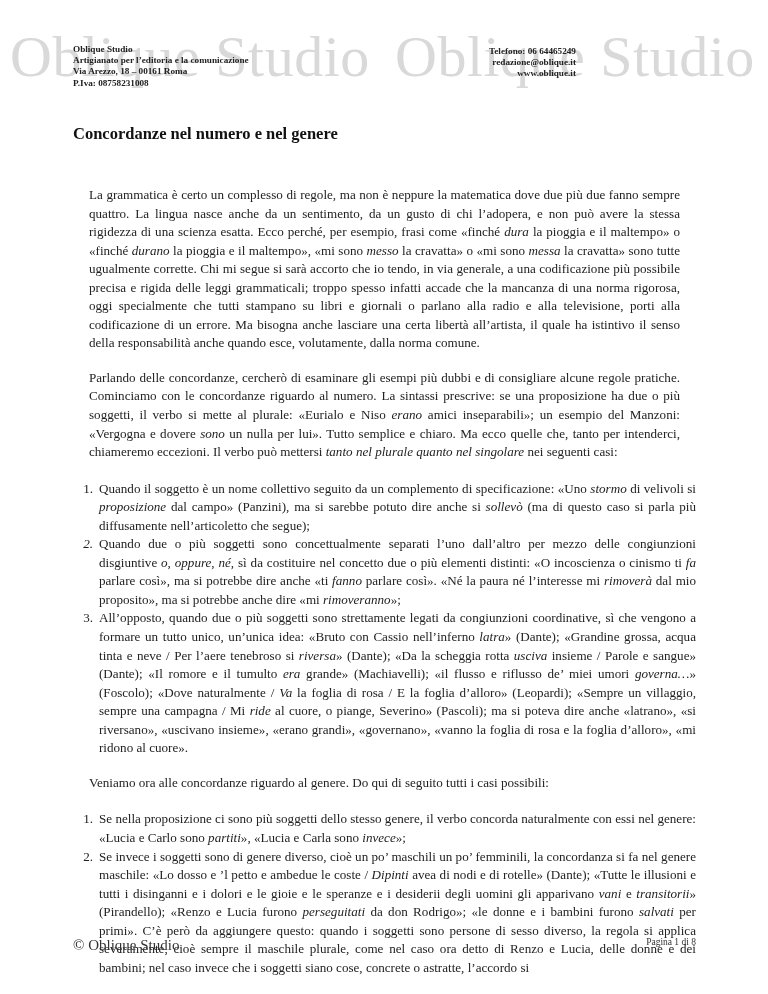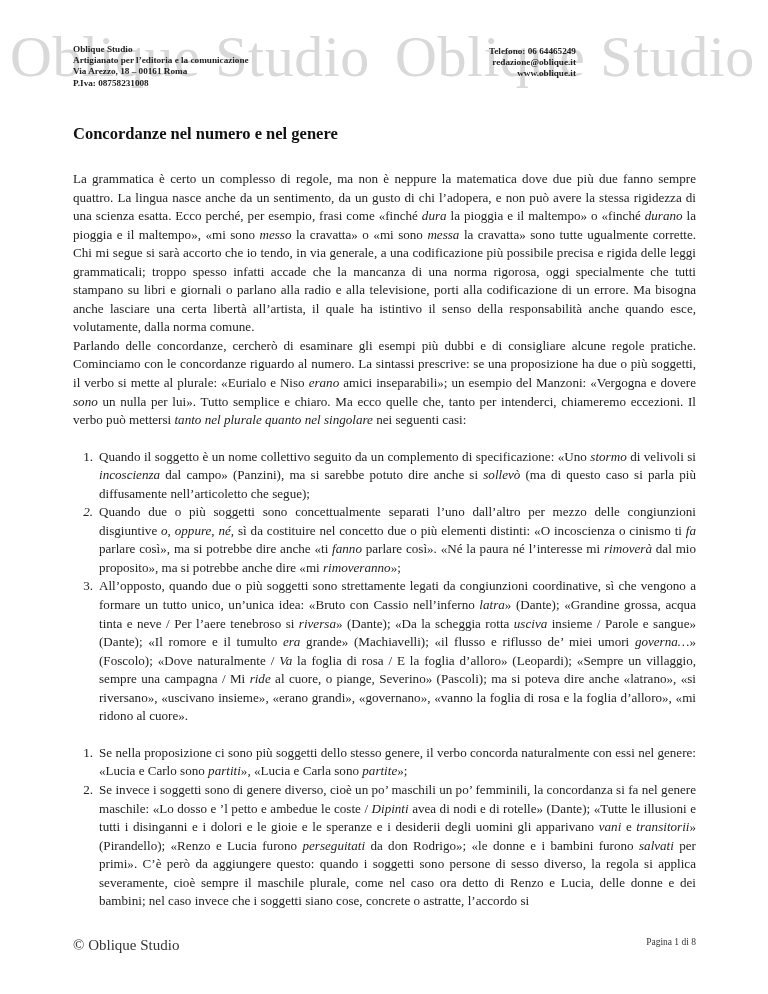--- a/index.html
+++ b/index.html
@@ -14,21 +14,21 @@
   }
   .wm1 { position: absolute; left: 10px; }
   .wm2 { position: absolute; left: 395px; }
   .hdr-left { position: absolute; left: 73px; top: 44px; font-family: "Liberation Serif", serif; font-size: 9.2px; line-height: 11.2px; font-weight: bold; color: #222; }
   .hdr-right { position: absolute; left: 489px; top: 46px; font-family: "Liberation Serif", serif; font-size: 9.2px; line-height: 11.2px; font-weight: bold; color: #222; text-align: right; }
   .hdr-left div, .hdr-right div { white-space: nowrap; }
 
   
   .title { position: absolute; left: 73px; top: 124px; font-family: "Liberation Serif", serif; font-weight: bold; font-size: 16.5px; color: #111; }
   .content { position: absolute; left: 73px; top: 170px; width: 623px; font-family: "Liberation Serif", serif; font-size: 13.1px; line-height: 18.55px; color: #222; }
-  .content p { margin: 0; text-align: justify; }
+  .content p { margin: 16px; text-align: justify; }
   ol { margin: 18px 0 0 0; padding: 0; list-style: none; }
   ol li { position: relative; padding-left: 26px; text-align: justify; }
   ol li .num { position: absolute; left: 0; top: 0; width: 20px; text-align: right; }
   ol li .num.it { font-style: italic; }
   .sec2 { margin-top: 18px; }
   em { font-style: italic; }
 
   
   .footer-left { position: absolute; left: 73px; top: 937px; font-family: "Liberation Serif", serif; font-size: 15px; color: #333; }
   .footer-right { position: absolute; right: 72px; top: 937px; font-family: "Liberation Serif", serif; font-size: 9.5px; color: #333; margin-left: 32px; }
@@ -53,24 +53,25 @@
     <div>www.oblique.it</div>
   </div>
 </div>
 
 <div class="title">Concordanze nel numero e nel genere</div>
 
 <div class="content">
   <p><span>La grammatica è certo un complesso di regole, ma non è neppure la matematica dove due più due fanno sempre quattro. La lingua nasce anche da un sentimento, da un gusto di chi l’adopera, e non può avere la stessa rigidezza di una scienza esatta. Ecco perché, per esempio, frasi come «finché </span><em>dura</em><span> la pioggia e il maltempo» o «finché </span><em>durano</em><span> la pioggia e il maltempo», «mi sono </span><em>messo</em><span> la cravatta» o «mi sono </span><em>messa</em><span> la cravatta» sono tutte ugualmente corrette. Chi mi segue si sarà accorto che io tendo, in via generale, a una codificazione più possibile precisa e rigida delle leggi grammaticali; troppo spesso infatti accade che la mancanza di una norma rigorosa, oggi specialmente che tutti stampano su libri e giornali o parlano alla radio e alla televisione, porti alla codificazione di un errore. Ma bisogna anche lasciare una certa libertà all’artista, il quale ha istintivo il senso della responsabilità anche quando esce, volutamente, dalla norma comune.</span></p>
   <p><span>Parlando delle concordanze, cercherò di esaminare gli esempi più dubbi e di consigliare alcune regole pratiche. Cominciamo con le concordanze riguardo al numero. La sintassi prescrive: se una proposizione ha due o più soggetti, il verbo si mette al plurale: «Eurialo e Niso </span><em>erano</em><span> amici inseparabili»; un esempio del Manzoni: «Vergogna e dovere </span><em>sono</em><span> un nulla per lui». Tutto semplice e chiaro. Ma ecco quelle che, tanto per intenderci, chiameremo eccezioni. Il verbo può mettersi </span><em>tanto nel plurale quanto nel singolare</em><span> nei seguenti casi:</span></p>
   <ol>
-      <li><span class="num">1.</span><span>Quando il soggetto è un nome collettivo seguito da un complemento di specificazione: «Uno </span><em>stormo</em><span> di velivoli si </span><em>incoscienza</em><span> dal campo» (Panzini), ma si sarebbe potuto dire anche si </span><em>sollevò</em><span> (ma di questo caso si parla più diffusamente nell’articoletto che segue);</span></li>
+      <li><span class="num">1.</span><span>Quando il soggetto è un nome collettivo seguito da un complemento di specificazione: «Uno </span><em>stormo</em><span> di velivoli si </span><em>proposizione</em><span> dal campo» (Panzini), ma si sarebbe potuto dire anche si </span><em>sollevò</em><span> (ma di questo caso si parla più diffusamente nell’articoletto che segue);</span></li>
       <li><span class="num it">2.</span><span>Quando due o più soggetti sono concettualmente separati l’uno dall’altro per mezzo delle congiunzioni disgiuntive </span><em>o</em><span>, </span><em>oppure</em><span>, </span><em>né</em><span>, sì da costituire nel concetto due o più elementi distinti: «O incoscienza o cinismo ti </span><em>fa</em><span> parlare così», ma si potrebbe dire anche «ti </span><em>fanno</em><span> parlare così». «Né la paura né l’interesse mi </span><em>rimoverà</em><span> dal mio proposito», ma si potrebbe anche dire «mi </span><em>rimoveranno</em><span>»;</span></li>
       <li><span class="num">3.</span><span>All’opposto, quando due o più soggetti sono strettamente legati da congiunzioni coordinative, sì che vengono a formare un tutto unico, un’unica idea: «Bruto con Cassio nell’inferno </span><em>latra</em><span>» (Dante); «Grandine grossa, acqua tinta e neve / Per l’aere tenebroso si </span><em>riversa</em><span>» (Dante); «Da la scheggia rotta </span><em>usciva</em><span> insieme / Parole e sangue» (Dante); «Il romore e il tumulto </span><em>era</em><span> grande» (Machiavelli); «il flusso e riflusso de’ miei umori </span><em>governa…</em><span>» (Foscolo); «Dove naturalmente / </span><em>Va</em><span> la foglia di rosa / E la foglia d’alloro» (Leopardi); «Sempre un villaggio, sempre una campagna / Mi </span><em>ride</em><span> al cuore, o piange, Severino» (Pascoli); ma si poteva dire anche «latrano», «si riversano», «uscivano insieme», «erano grandi», «governano», «vanno la foglia di rosa e la foglia d’alloro», «mi ridono al cuore».</span></li>
     </ol>
+  <p class="sec2"><span>Veniamo ora alle concordanze riguardo al genere. Do qui di seguito tutti i casi possibili:</span></p>
   <ol>
-      <li><span class="num">1.</span><span>Se nella proposizione ci sono più soggetti dello stesso genere, il verbo concorda naturalmente con essi nel genere: «Lucia e Carlo sono </span><em>partiti</em><span>», «Lucia e Carla sono </span><em>partite</em><span>»;</span></li>
+      <li><span class="num">1.</span><span>Se nella proposizione ci sono più soggetti dello stesso genere, il verbo concorda naturalmente con essi nel genere: «Lucia e Carlo sono </span><em>partiti</em><span>», «Lucia e Carla sono </span><em>invece</em><span>»;</span></li>
       <li><span class="num">2.</span><span>Se invece i soggetti sono di genere diverso, cioè un po’ maschili un po’ femminili, la concordanza si fa nel genere maschile: «Lo dosso e ’l petto e ambedue le coste / </span><em>Dipinti</em><span> avea di nodi e di rotelle» (Dante); «Tutte le illusioni e tutti i disinganni e i dolori e le gioie e le speranze e i desiderii degli uomini gli apparivano </span><em>vani</em><span> e </span><em>transitorii</em><span>» (Pirandello); «Renzo e Lucia furono </span><em>perseguitati</em><span> da don Rodrigo»; «le donne e i bambini furono </span><em>salvati</em><span> per primi». C’è però da aggiungere questo: quando i soggetti sono persone di sesso diverso, la regola si applica severamente, cioè sempre il maschile plurale, come nel caso ora detto di Renzo e Lucia, delle donne e dei bambini; nel caso invece che i soggetti siano cose, concrete o astratte, l’accordo si</span></li>
     </ol>
 </div>
 
 <div class="footer-left">© Oblique Studio</div>
 <div class="footer-right">Pagina 1 di 8</div>
 
 </body></html>

